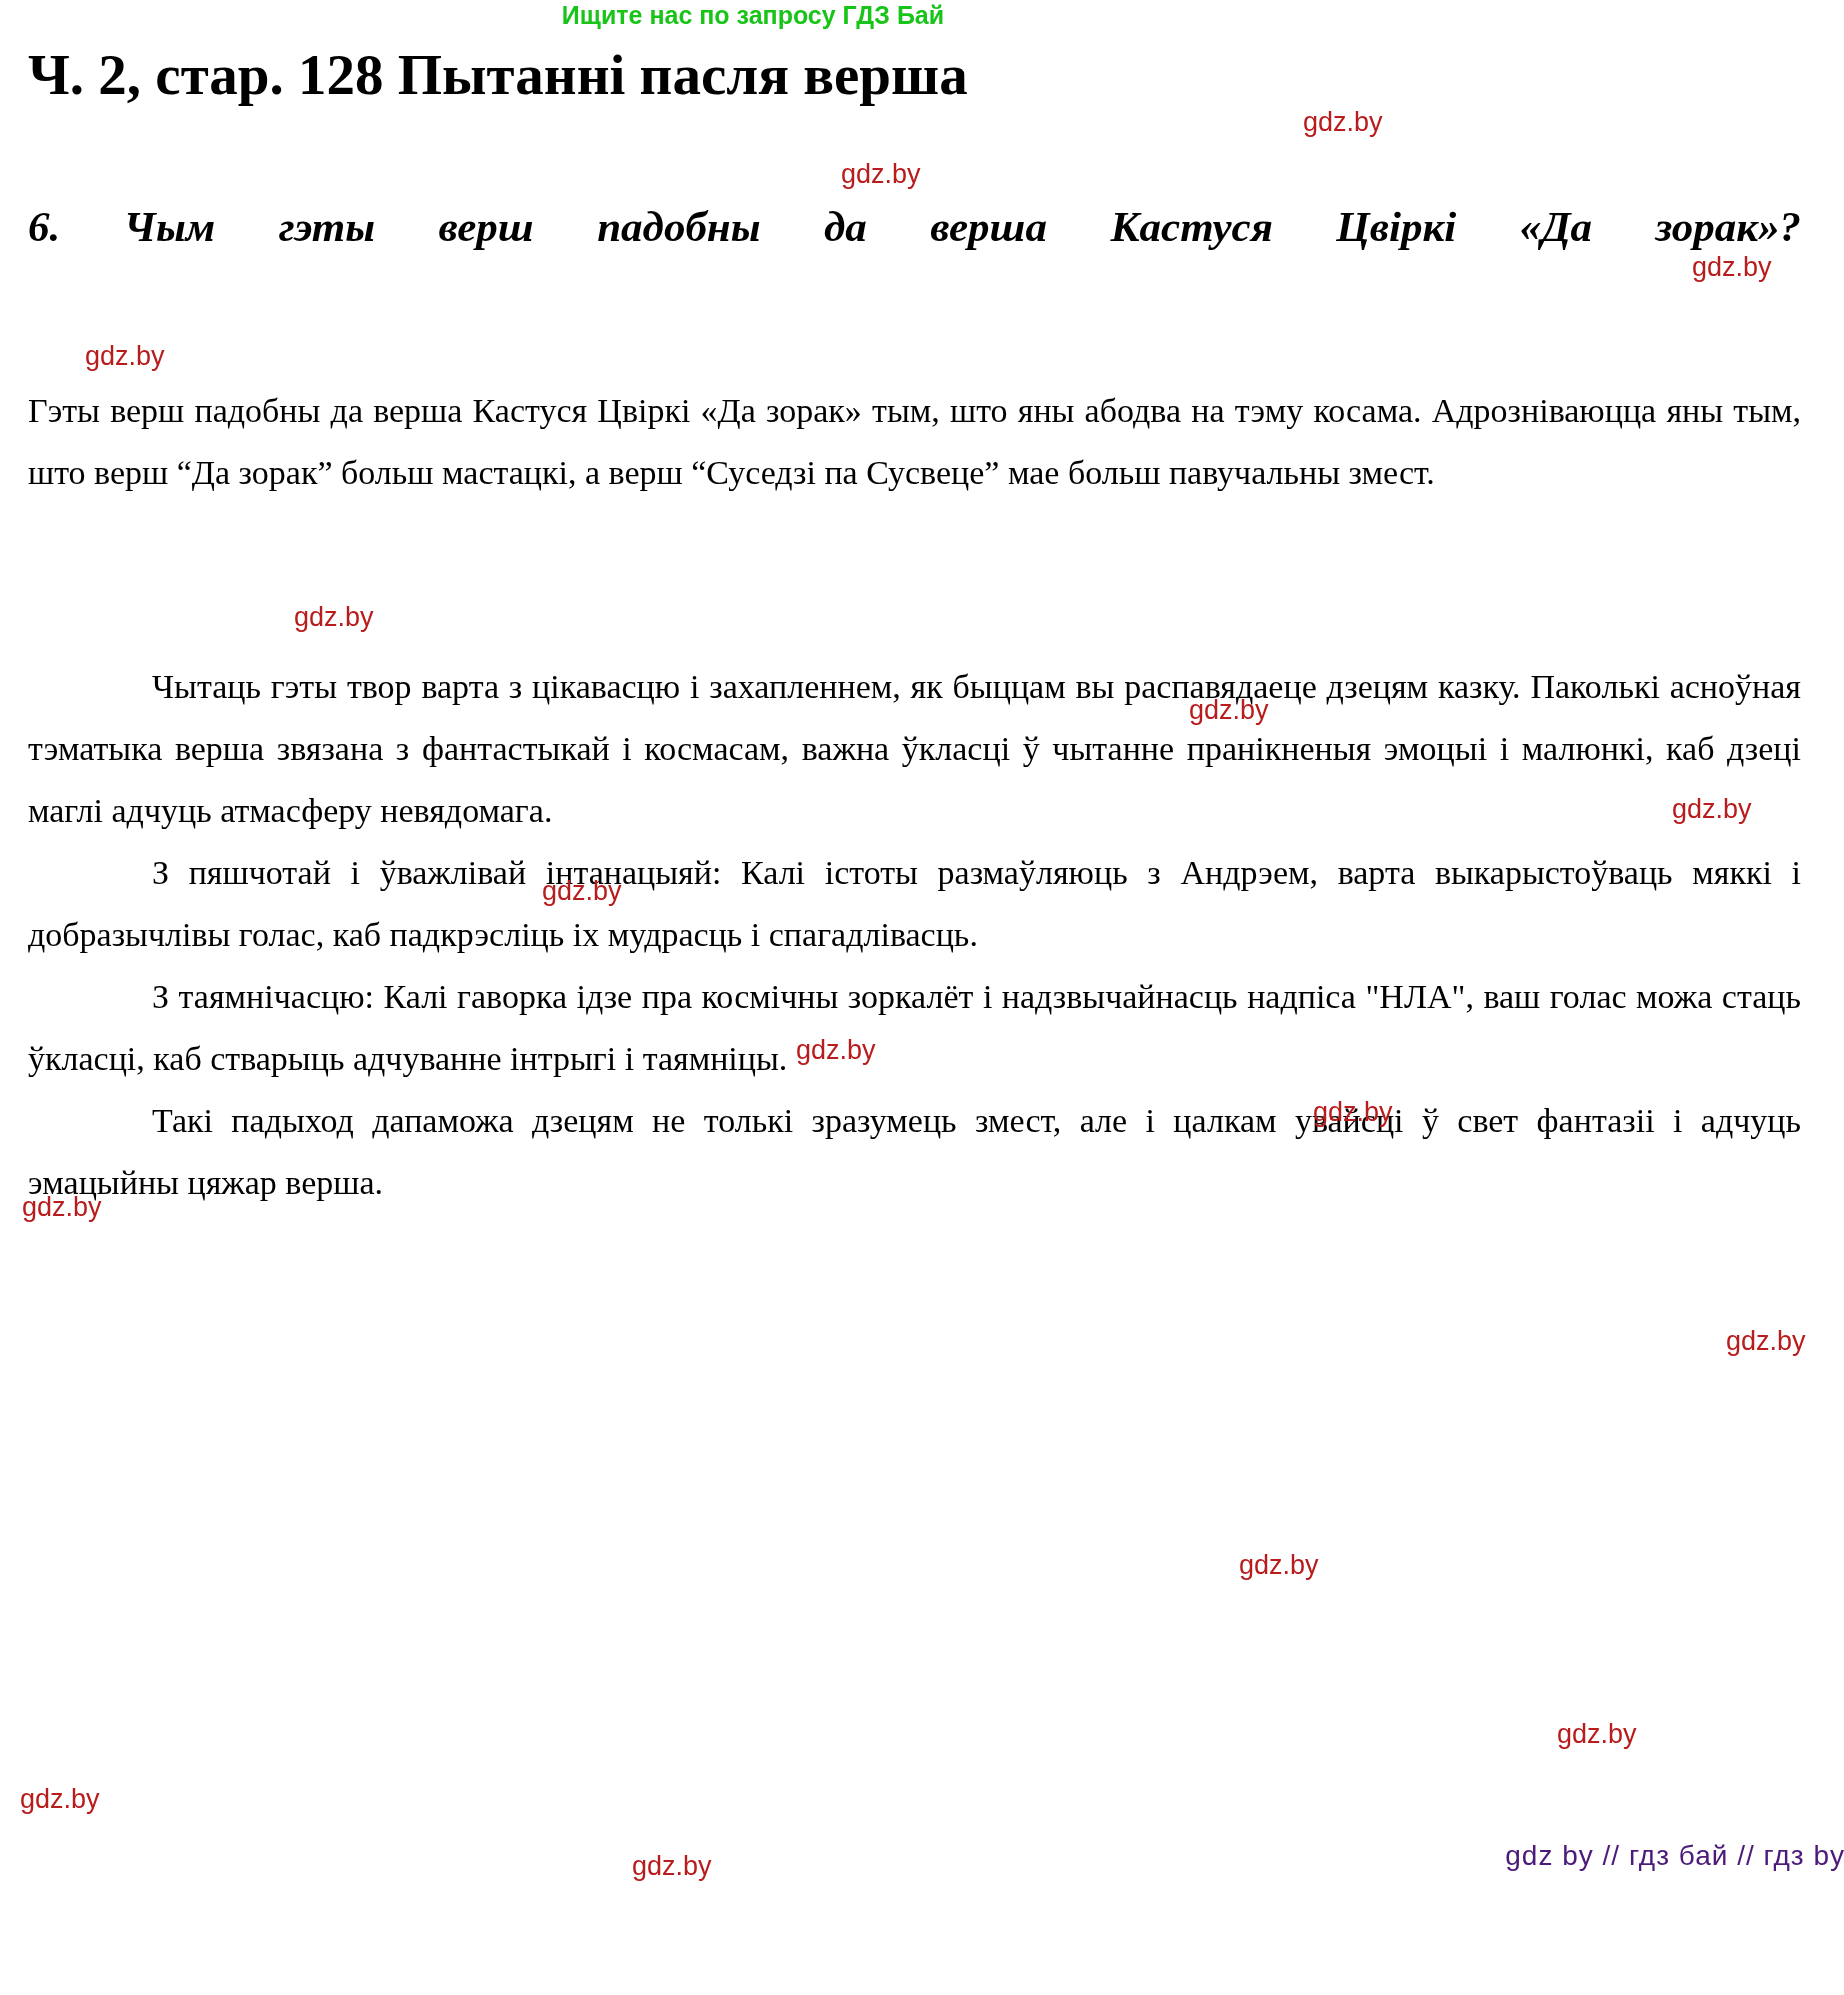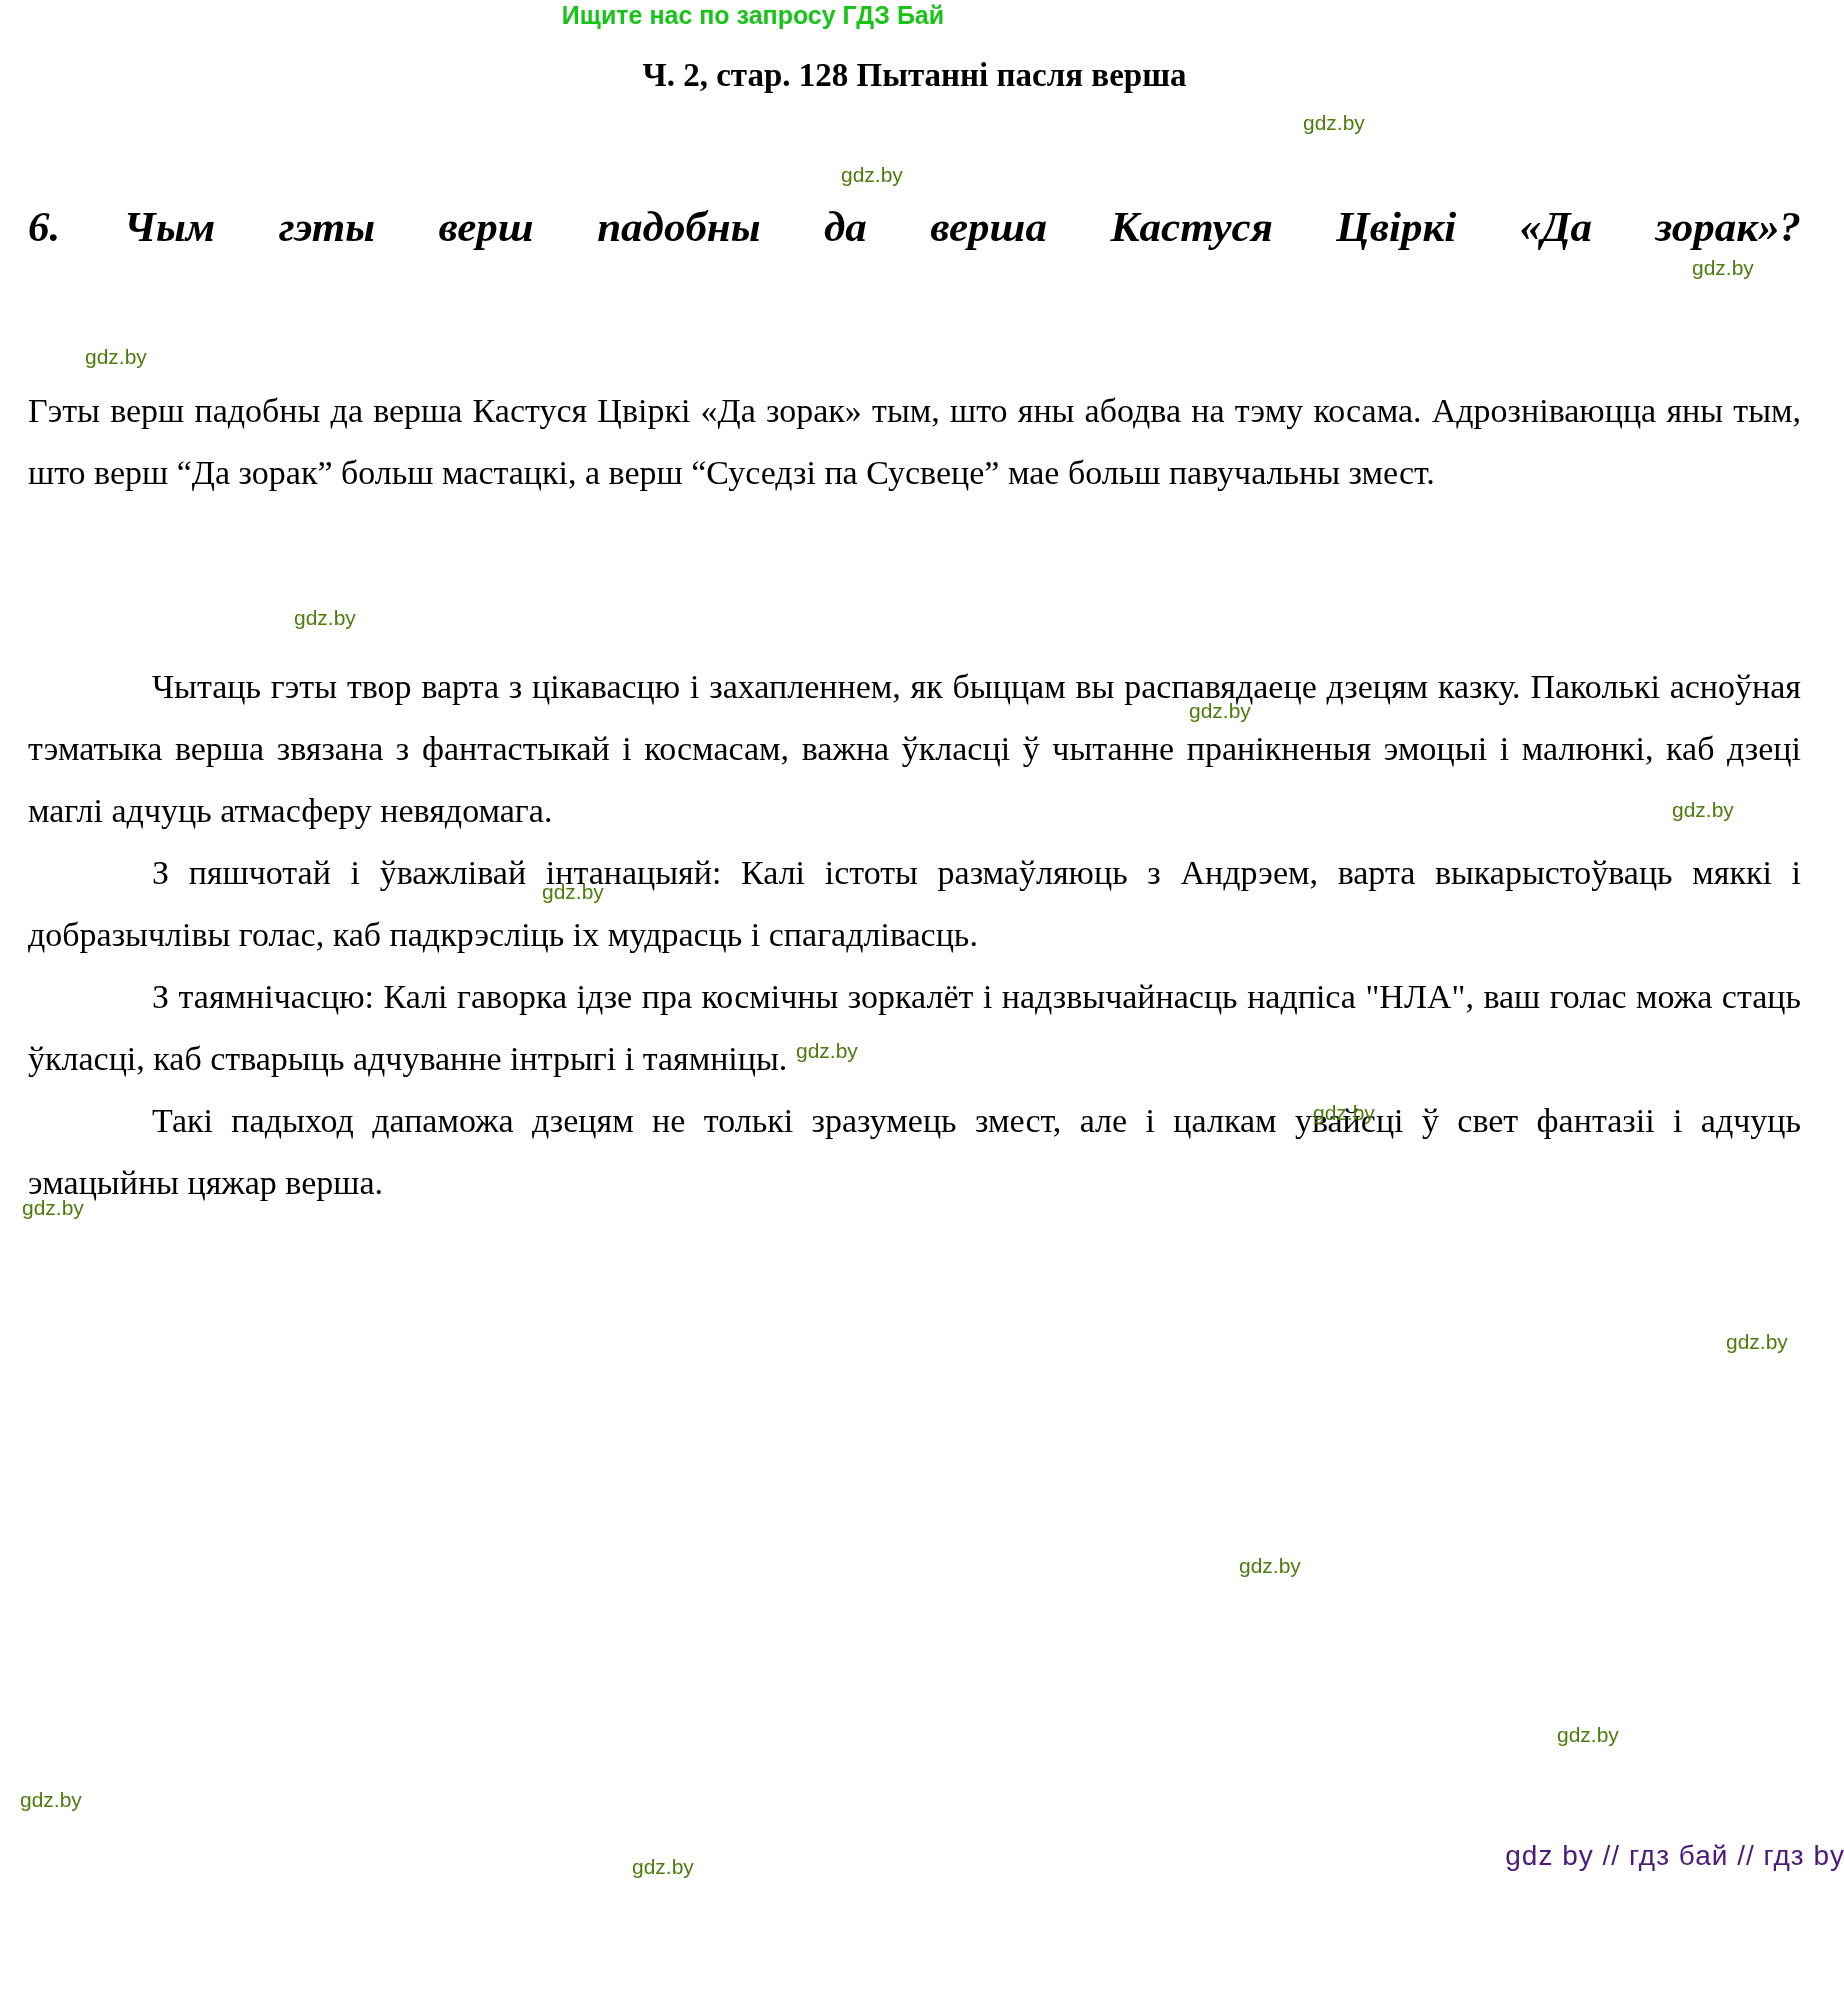--- a/index.html
+++ b/index.html
@@ -42,25 +42,24 @@
   .content {
     position: absolute;
     left: 28px;
     top: 46px;
     width: 1773px;
   }
 
   h1.doc-title {
     margin: 0;
     padding: 0;
-    font-size: 33px;
+    font-size: 57px;
     font-weight: 700;
     line-height: 58px;
     letter-spacing: 0px;
-    text-align: center;
   }
 
   .q-heading {
     margin: 0;
     padding: 0;
     font-size: 43px;
     font-weight: 700;
     font-style: italic;
     line-height: 62px;
     text-align: justify;
@@ -88,22 +87,22 @@
   p.body-par.indent {
     text-indent: 124px;
   }
   .gap-md { height: 60px; }
   .gap-lg { height: 92px; }
 
   
   .wm {
     position: absolute;
     font-family: "Liberation Sans", "DejaVu Sans", sans-serif;
-    font-size: 21px;
-    color: #4d7c0f;
+    font-size: 27px;
+    color: #b91c1c;
     white-space: nowrap;
     pointer-events: none;
     line-height: 27px;
   }
 
   
   .footer {
     position: absolute;
     left: 0;
     top: 1840px;

